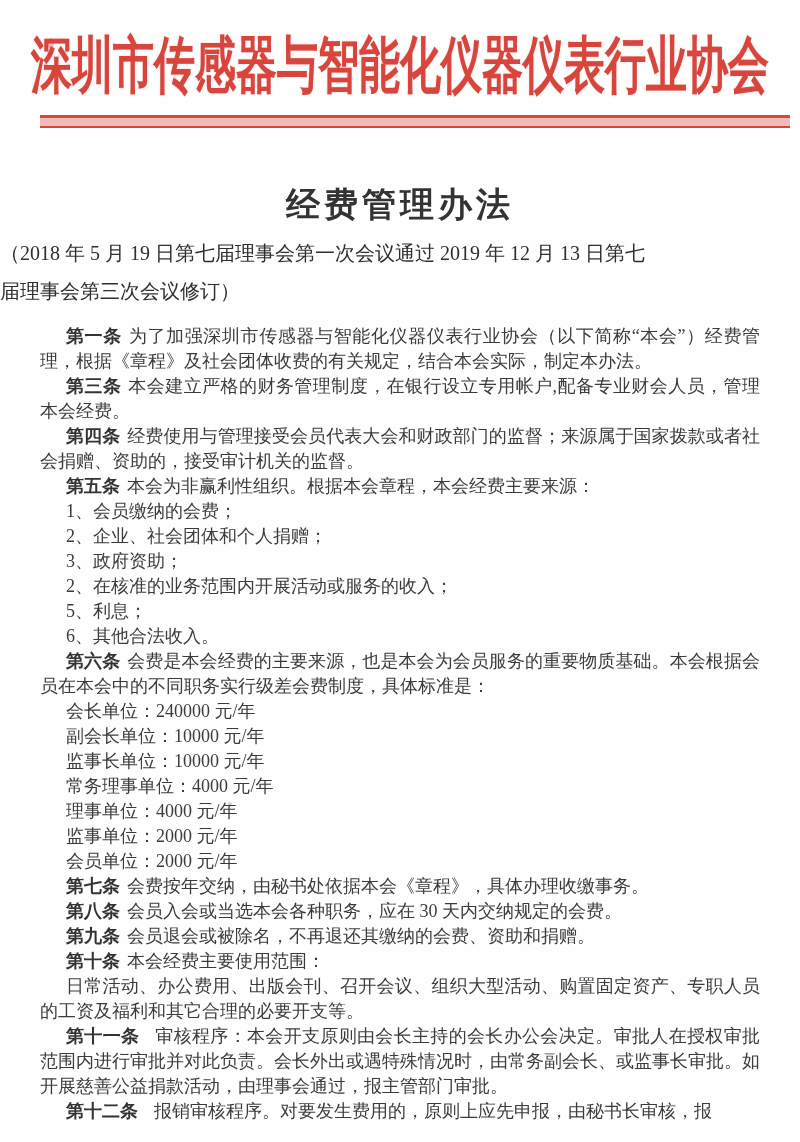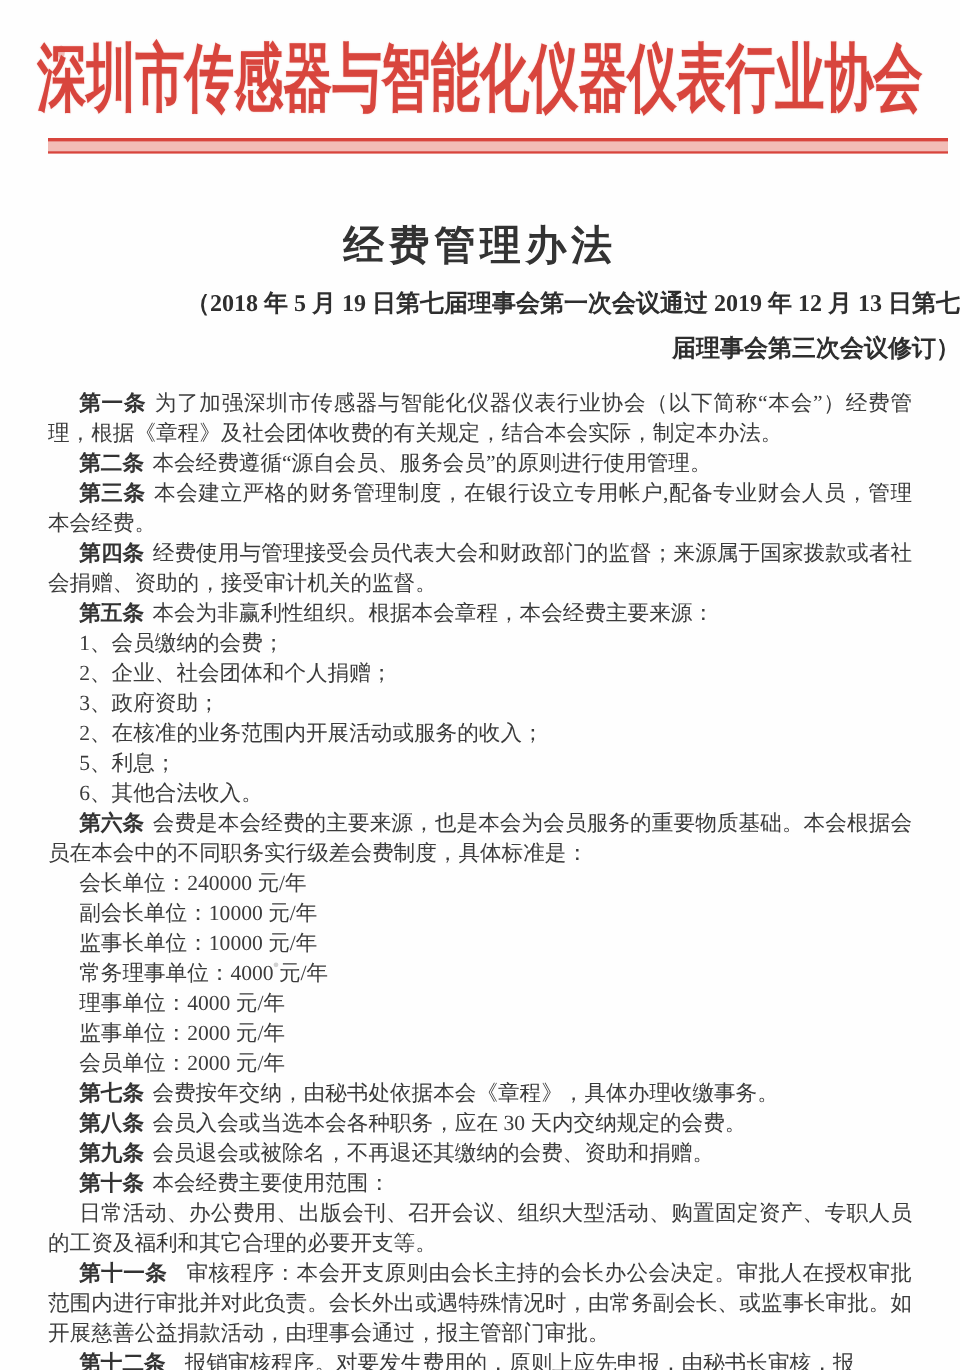--- a/index.html
+++ b/index.html
@@ -42,23 +42,23 @@
   .doc-title {
     margin-top:54px;
     text-align:center;
     font-size:34px;
     font-weight:bold;
     letter-spacing:4px;
     color:#333333;
   }
   .doc-subtitle {
     margin-top:6px;
-    text-align:right;
+    text-align:left;
     font-size:20px;
-    font-weight:bold;
+    font-weight:normal;
     line-height:38px;
     color:#2e2e2e;
   }
   .doc-body {
     margin:14px 40px 0 40px;
     font-size:18px;
     line-height:25px;
     text-align:justify;
     color:#3b3b3b;
   }
@@ -87,21 +87,20 @@
 
   <h1 class="doc-title">经费管理办法</h1>
 
   <div class="doc-subtitle">
     <div>（2018 年 5 月 19 日第七届理事会第一次会议通过 2019 年 12 月 13 日第七</div>
     <div>届理事会第三次会议修订）</div>
   </div>
 
   <div class="doc-body">
       <p class="para"><b class="lbl">第一条</b>为了加强深圳市传感器与智能化仪器仪表行业协会（以下简称“本会”）经费管理，根据《章程》及社会团体收费的有关规定，结合本会实际，制定本办法。</p>
-      <p class="para"><b class="lbl">第二条</b>本会经费遵循“源自会员、服务会员”的原则进行使用管理。</p>
       <p class="para"><b class="lbl">第三条</b>本会建立严格的财务管理制度，在银行设立专用帐户,配备专业财会人员，管理本会经费。</p>
       <p class="para"><b class="lbl">第四条</b>经费使用与管理接受会员代表大会和财政部门的监督；来源属于国家拨款或者社会捐赠、资助的，接受审计机关的监督。</p>
       <p class="para"><b class="lbl">第五条</b>本会为非赢利性组织。根据本会章程，本会经费主要来源：</p>
       <p class="para">1、会员缴纳的会费；</p>
       <p class="para">2、企业、社会团体和个人捐赠；</p>
       <p class="para">3、政府资助；</p>
       <p class="para">2、在核准的业务范围内开展活动或服务的收入；</p>
       <p class="para">5、利息；</p>
       <p class="para">6、其他合法收入。</p>
       <p class="para"><b class="lbl">第六条</b>会费是本会经费的主要来源，也是本会为会员服务的重要物质基础。本会根据会员在本会中的不同职务实行级差会费制度，具体标准是：</p>

